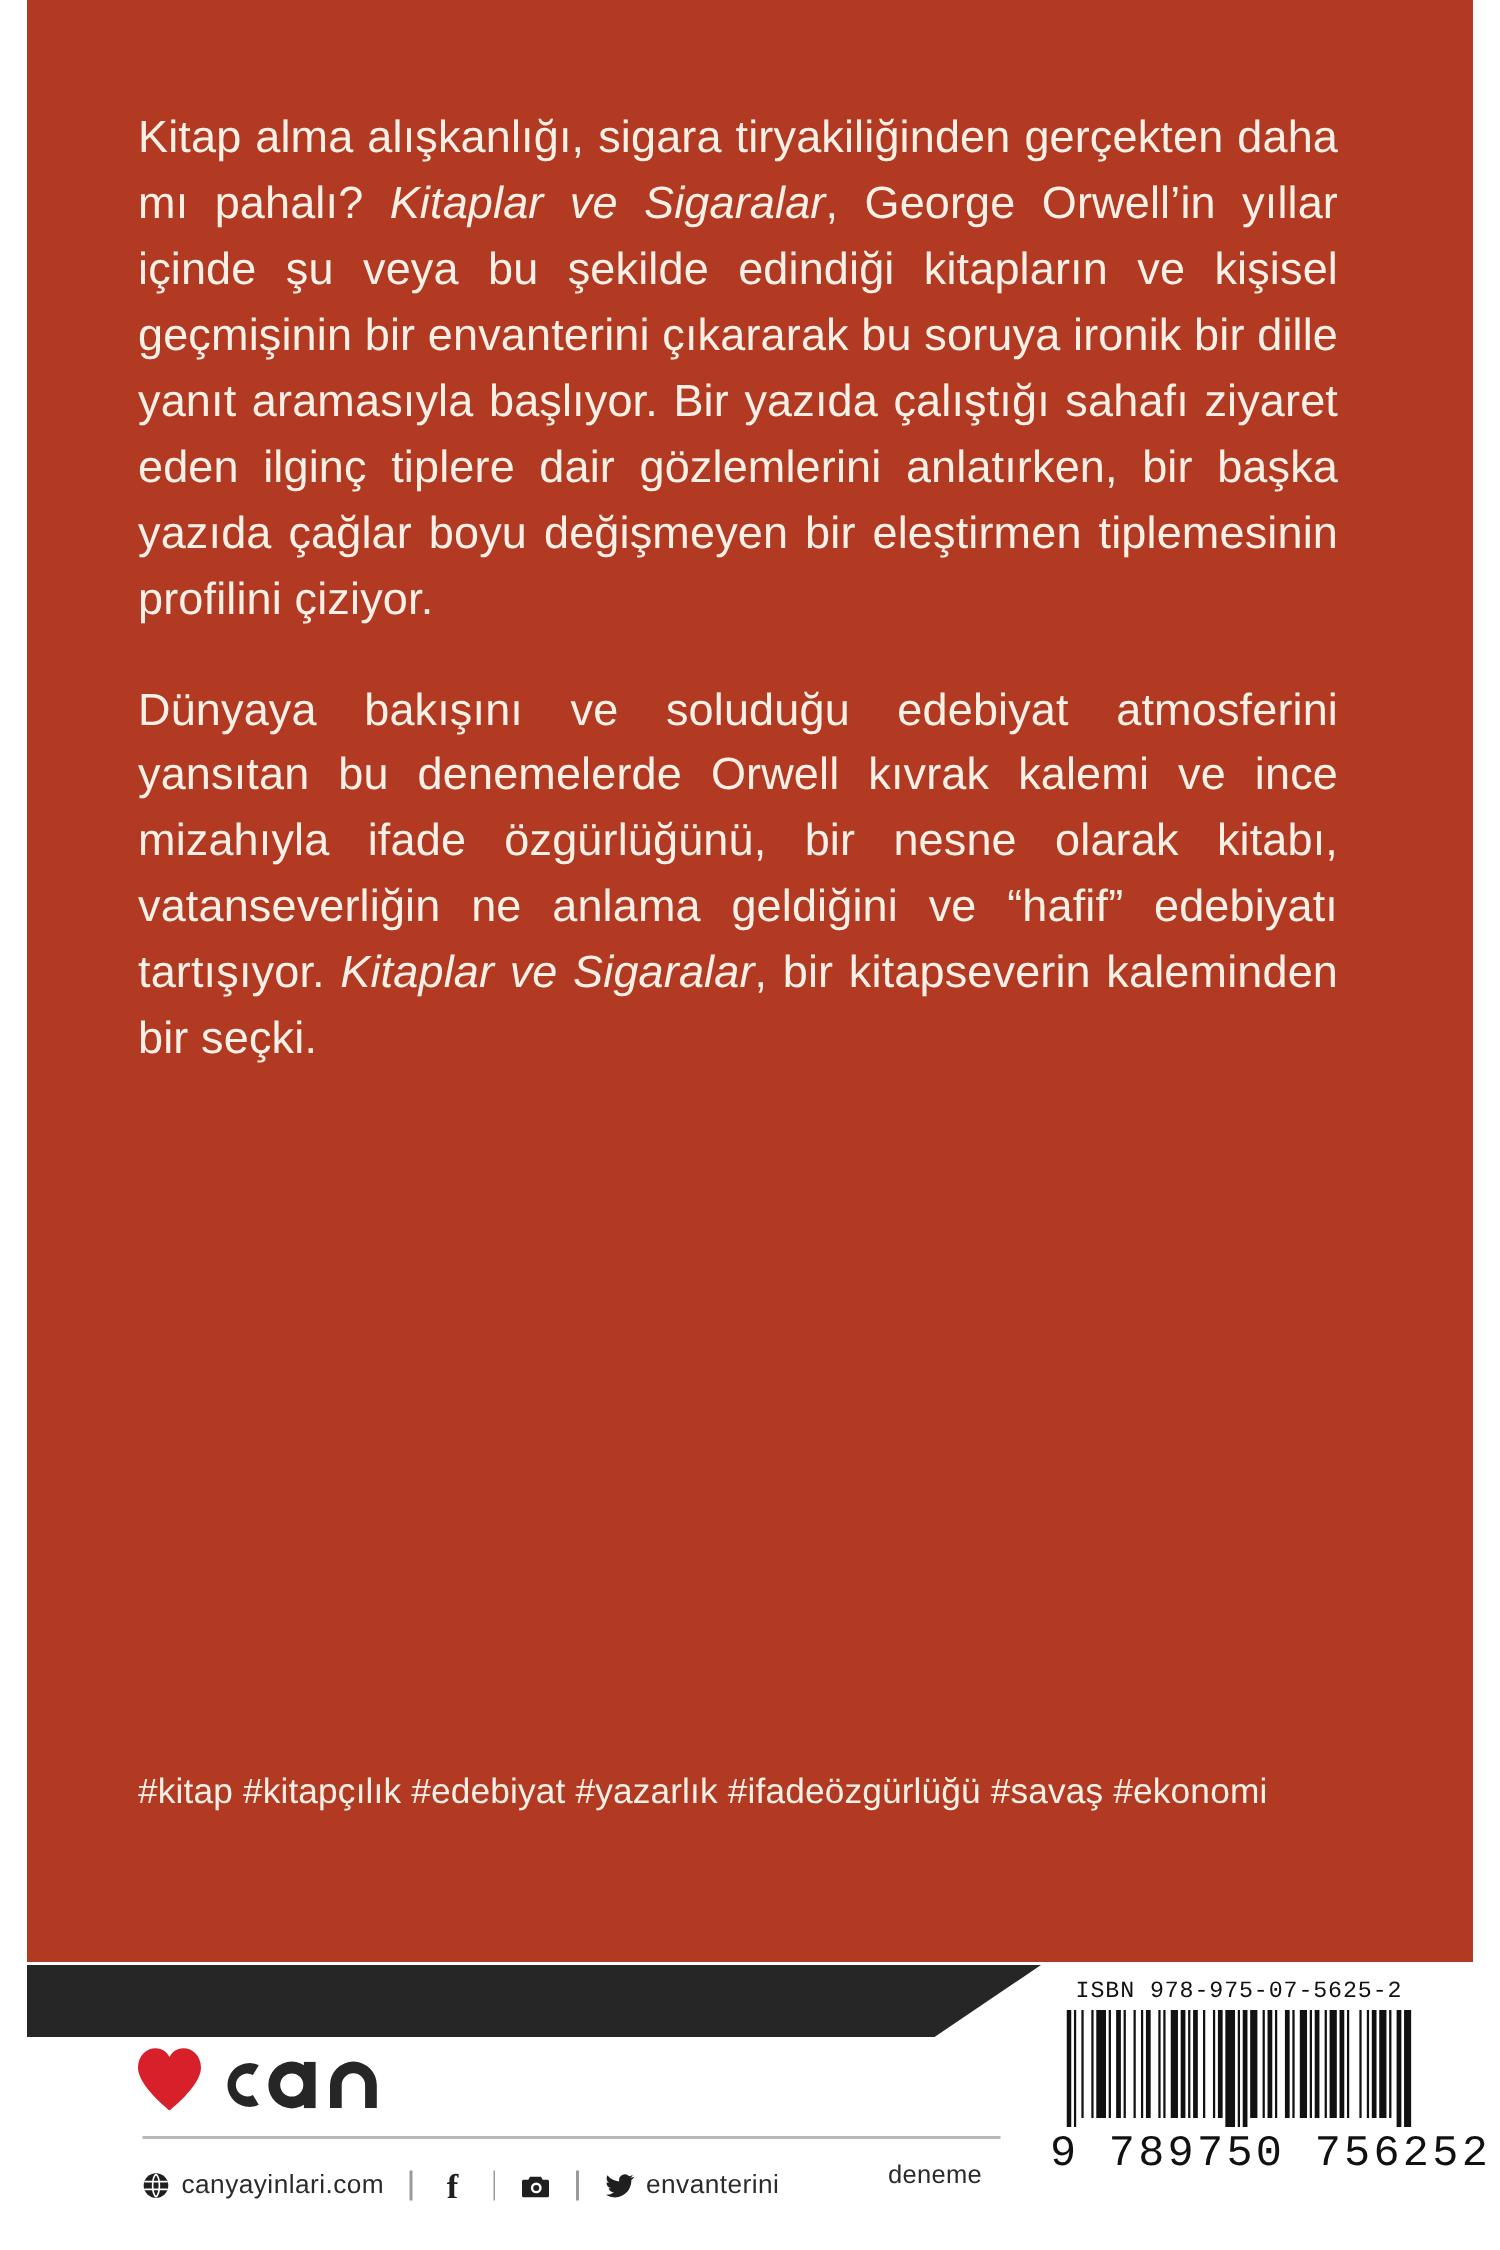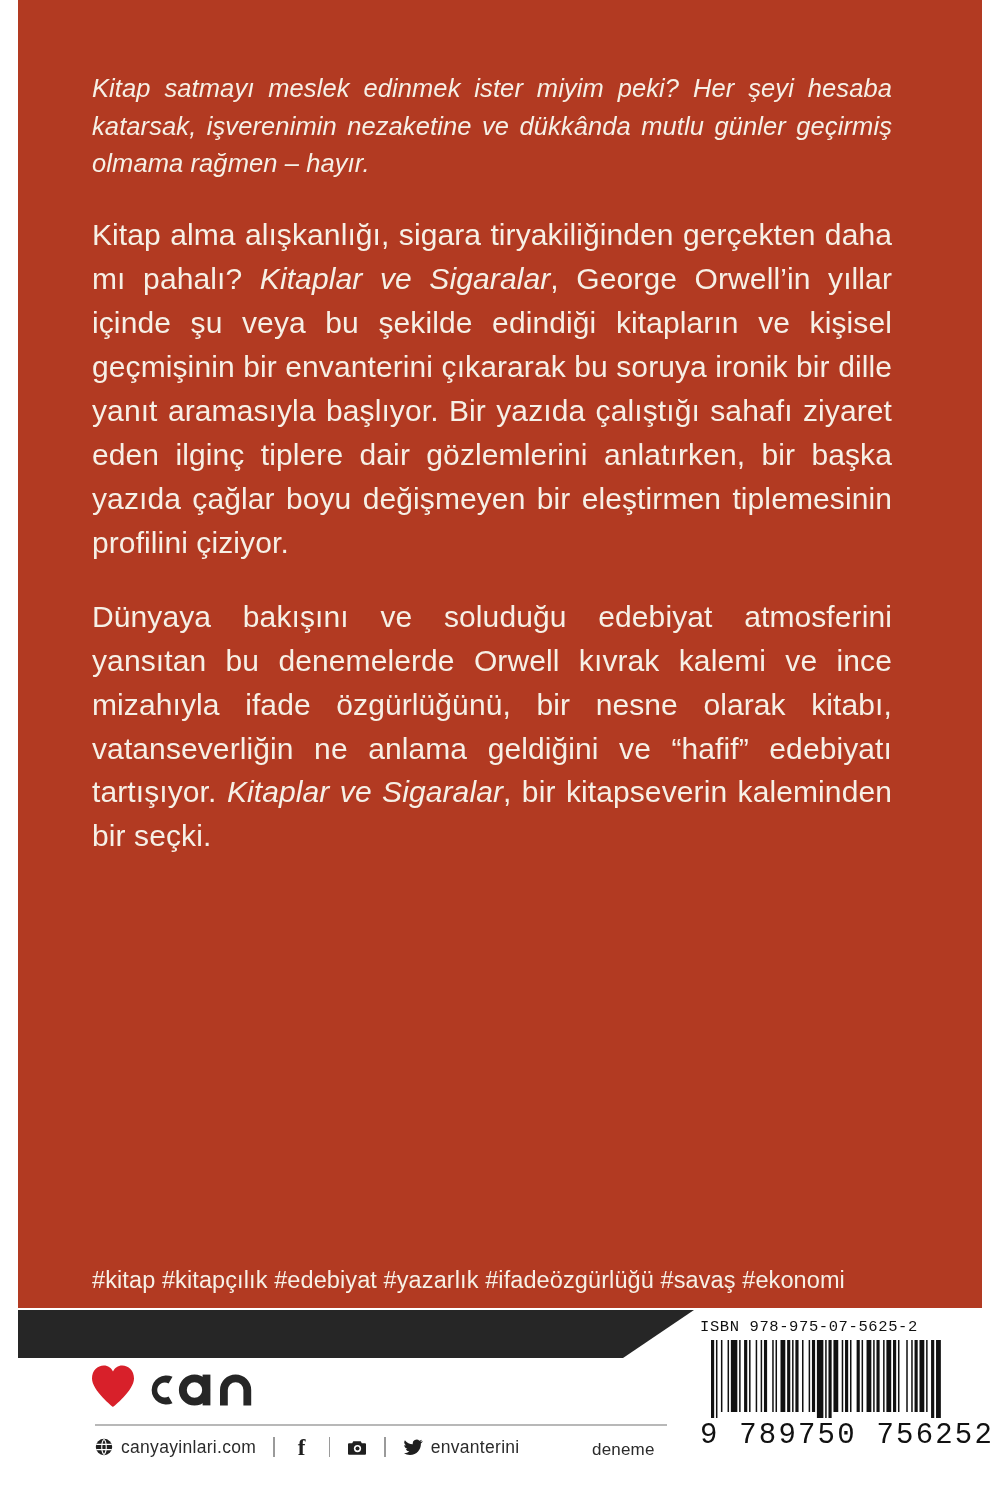--- a/index.html
+++ b/index.html
@@ -50,21 +50,21 @@
     font-size: 25.5px;
     line-height: 1.48;
   }
   .para em, .para .ital {
     font-style: italic;
   }
   
   .hashtags {
     position: absolute;
     left: 92px;
-    top: 1266px;
+    top: 1180px;
     width: 820px;
     color: #f6f0e6;
     font-size: 23.5px;
     line-height: 1.2;
     letter-spacing: 0.1px;
     white-space: nowrap;
   }
   
   .black-bar {
     position: absolute;
@@ -112,21 +112,21 @@
     width: 572px;
     height: 2px;
     background: #b8b8b8;
   }
   
   .social-row {
     position: absolute;
     left: 94px;
     top: 1437px;
     display: flex;
-    align-items: flex-start;
+    align-items: flex-end;
     height: 30px;
     color: #2b2b2b;
     font-size: 17.5px;
   }
   .social-row .sicon {
     display: inline-flex;
     align-items: center;
     justify-content: center;
     width: 20px;
     height: 20px;
@@ -162,21 +162,21 @@
     left: 700px;
     top: 1318px;
     width: 252px;
     background: #ffffff;
   }
   .isbn-text {
     font-family: "Liberation Mono", monospace;
     font-size: 15.5px;
     letter-spacing: 0.6px;
     color: #111111;
-    text-align: left;
+    text-align: center;
     margin: 0 0 4px 0;
     white-space: nowrap;
   }
   .barcode-bars {
     display: block;
     margin: 0 auto;
   }
   .barcode-digits {
     font-family: "Liberation Mono", monospace;
     font-size: 29px;
@@ -188,21 +188,20 @@
   }
 </style>
 </head>
 <body>
 
 <div class="cover">
 
   <div class="red-field"></div>
 
   <div class="blurb">
-    <p class="para lead">Kitap satmayı meslek edinmek ister miyim peki? Her şeyi hesaba katarsak, işverenimin nezaketine ve dükkânda mutlu günler geçirmiş olmama rağmen – hayır.</p>
 
     <p class="para"><span>Kitap alma alışkanlığı, sigara tiryakiliğinden gerçekten daha mı pahalı? </span><em class="ital">Kitaplar ve Sigaralar</em><span>, George Orwell’in yıllar içinde şu veya bu şekilde edindiği kitapların ve kişisel geçmişinin bir envanterini çıkararak bu soruya ironik bir dille yanıt aramasıyla başlıyor. Bir yazıda çalıştığı sahafı ziyaret eden ilginç tiplere dair gözlemlerini anlatırken, bir başka yazıda çağlar boyu değişmeyen bir eleştirmen tiplemesinin profilini çiziyor.</span></p>
 
     <p class="para"><span>Dünyaya bakışını ve soluduğu edebiyat atmosferini yansıtan bu denemelerde Orwell kıvrak kalemi ve ince mizahıyla ifade özgürlüğünü, bir nesne olarak kitabı, vatanseverliğin ne anlama geldiğini ve “hafif” edebiyatı tartışıyor. </span><em class="ital">Kitaplar ve Sigaralar</em><span>, bir kitapseverin kaleminden bir seçki.</span></p>
   </div>
 
   <div class="hashtags">#kitap #kitapçılık #edebiyat #yazarlık #ifadeözgürlüğü #savaş #ekonomi</div>
 
   <div class="black-bar"></div>
 

